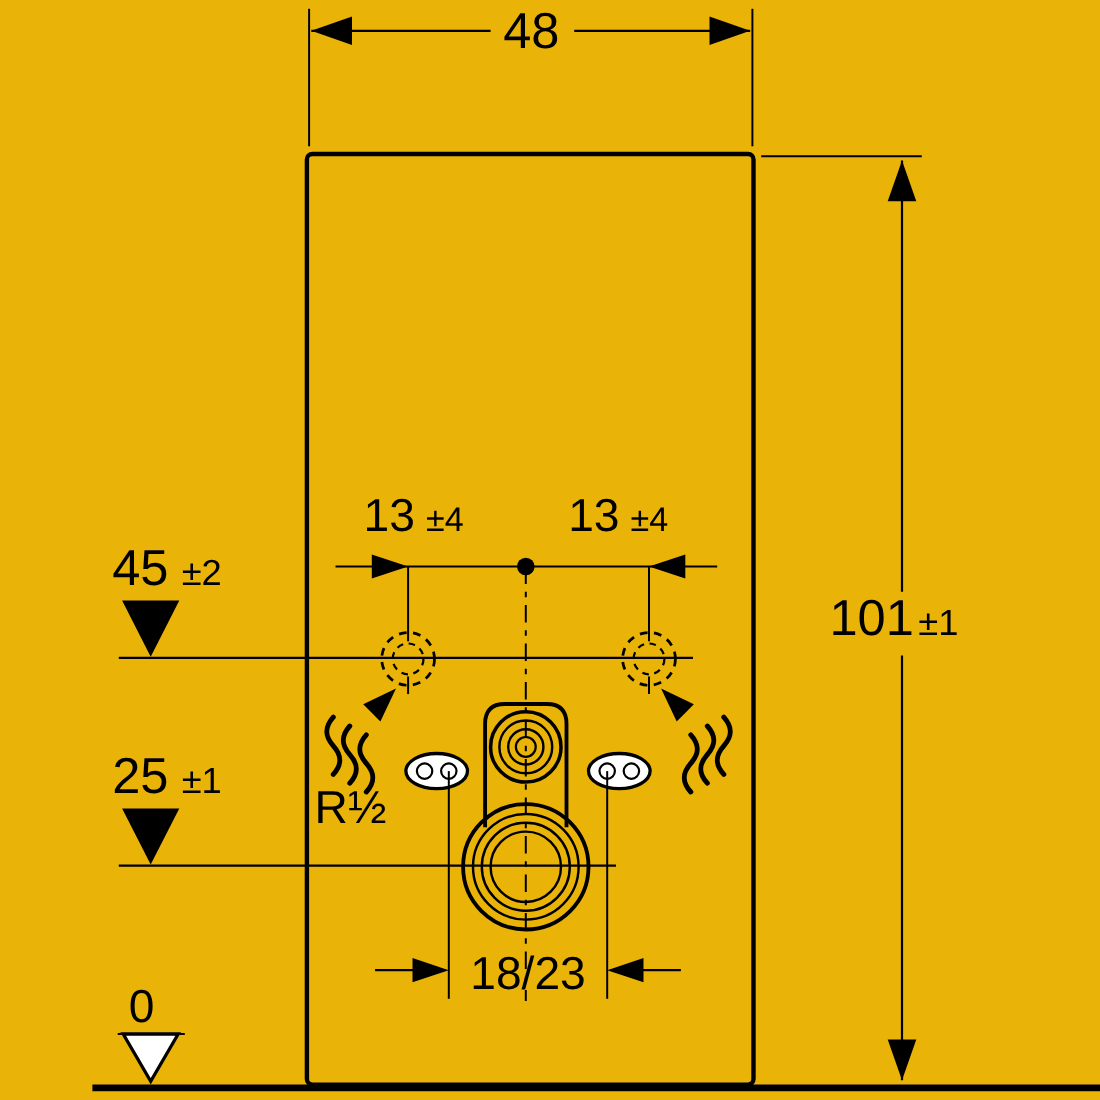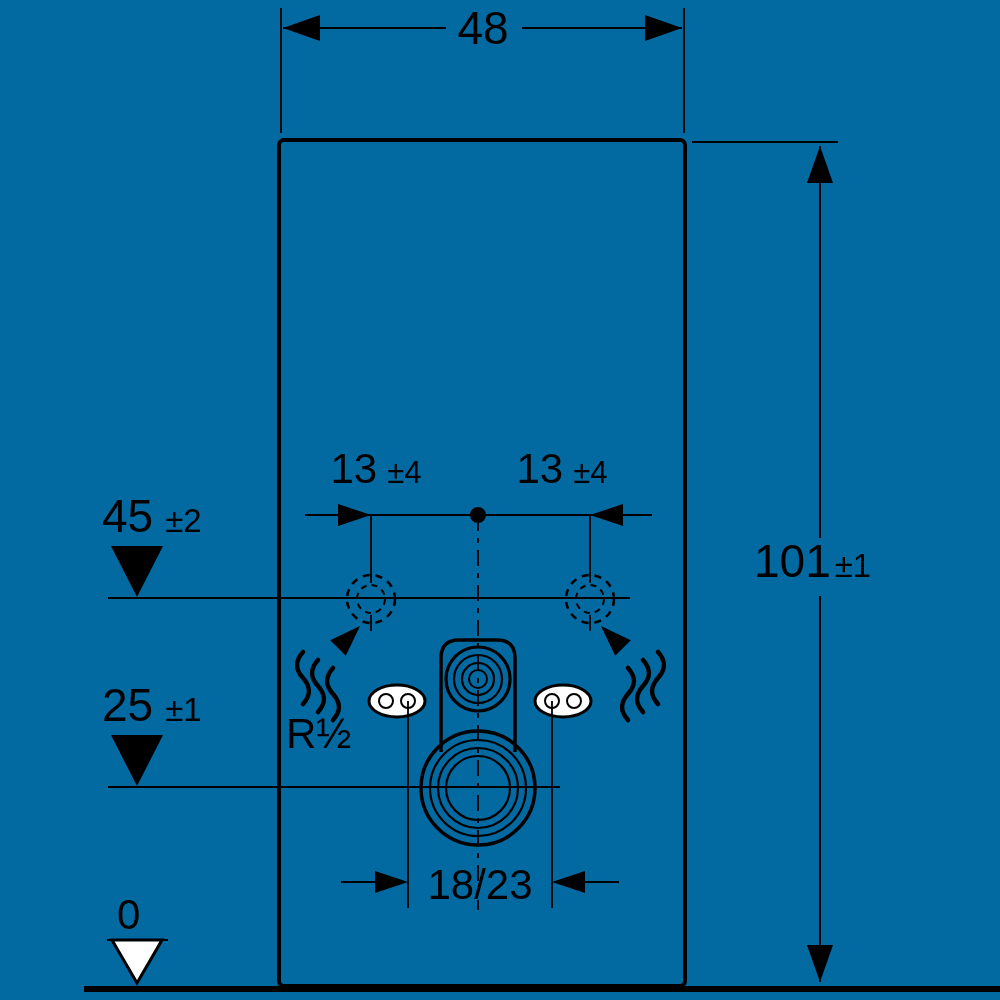--- a/index.html
+++ b/index.html
@@ -7,21 +7,21 @@
     padding: 0;
     background: #ffffff;
     width: 1000px;
     height: 1000px;
     font-family: "Liberation Sans", sans-serif;
   }
   #stage {
     position: relative;
     width: 1000px;
     height: 1000px;
-    background: #0369a1;
+    background: #eab308;
     overflow: hidden;
   }
   svg { display: block; }
   .ln   { stroke: #000; fill: none; }
   .thick{ stroke-width: 4; }
   .thin { stroke-width: 2; }
   .hair { stroke-width: 1.8; }
   .fillb{ fill: #000; stroke: none; }
   .openb{ fill: #fff; stroke: #000; stroke-width: 3; }
   text  { fill: #000; font-family: "Liberation Sans", sans-serif; }

